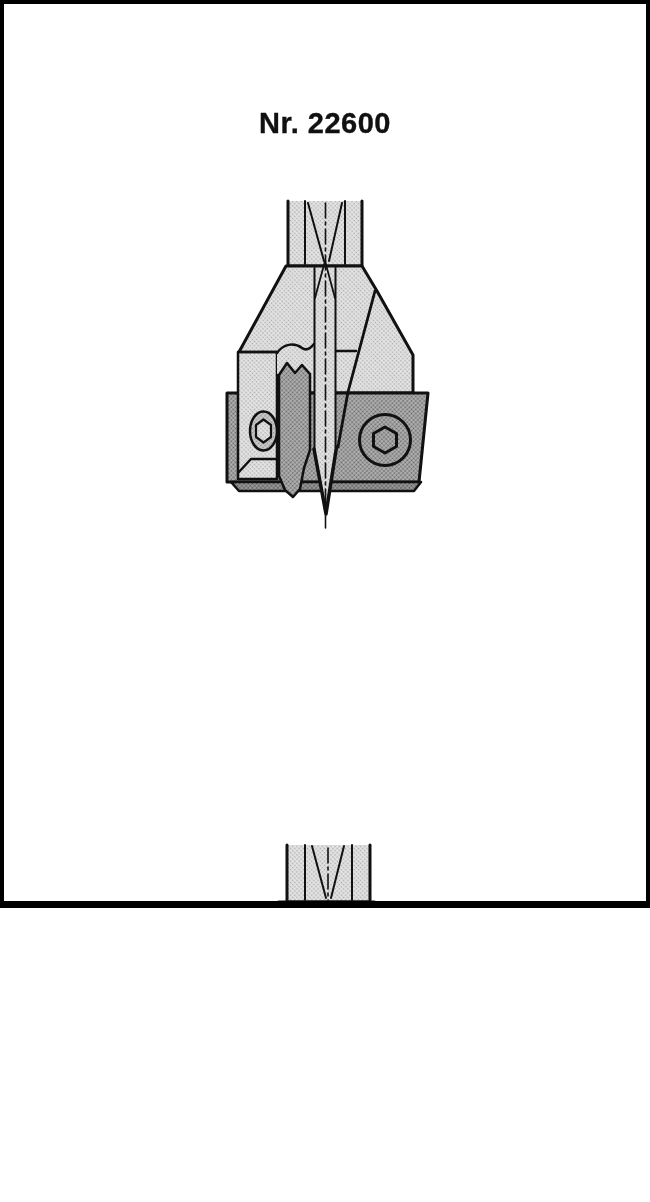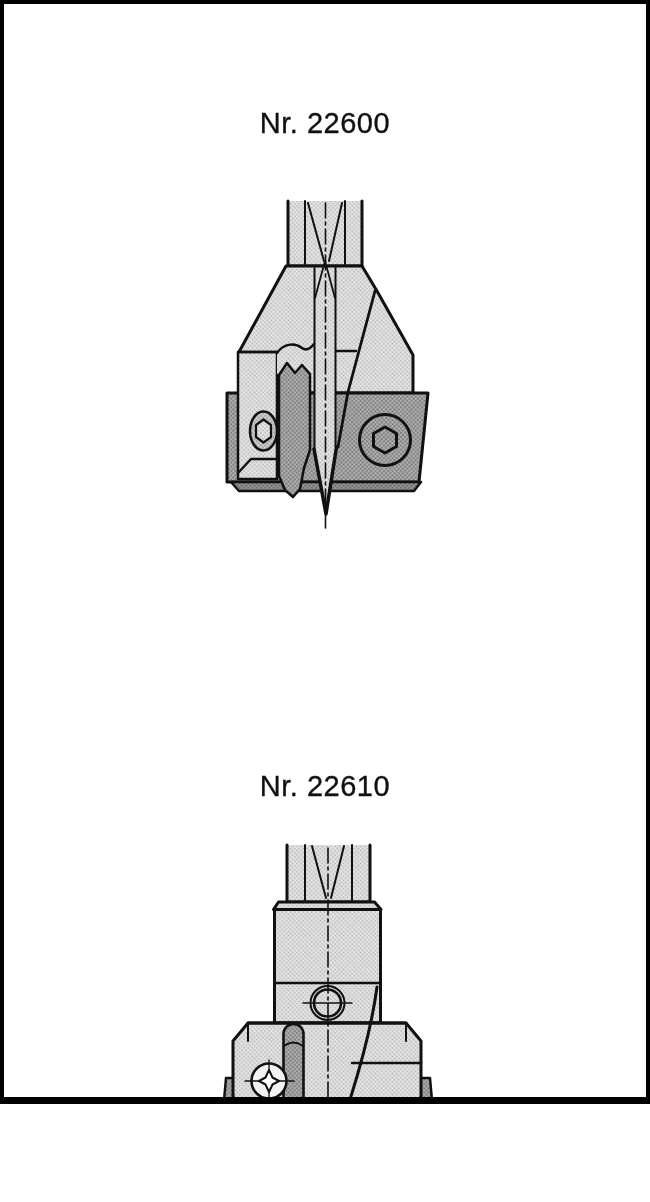--- a/index.html
+++ b/index.html
@@ -5,44 +5,44 @@
   :root{
     --page-bg:#ffffff; --frame:#000000; --ink:#111111; --screw-face:#f2f2f2;
     --ht-light-bg:#e4e4e4; --ht-light-dot:#aaaaaa;
     --ht-mid-bg:#cfcfcf;  --ht-mid-dot:#8e8e8e;
     --ht-dark-bg:#b2b2b2; --ht-dark-dot:#656565;
     --ht-deep-bg:#9e9e9e; --ht-deep-dot:#515151;
   }
   *{margin:0;padding:0;box-sizing:border-box}
   html,body{background:#fff}
   .page{
-    position:relative; width:650px; height:1104px;
+    position:relative; width:650px; height:908px;
     background:var(--page-bg);
     border:4px solid var(--frame); border-bottom-width:7px;
     overflow:hidden;
     font-family:"Liberation Sans","DejaVu Sans",sans-serif;
+    font-weight:bold;
   }
   .canvas{position:absolute; left:-4px; top:-4px; width:650px; height:1202px;}
   .part-label{
     position:absolute; left:0; width:650px; text-align:center;
     font-size:29px; line-height:1; color:var(--ink);
     letter-spacing:0.5px; -webkit-text-stroke:0.35px var(--ink);
   }
   .label-1{top:109px}
   .label-2{top:772px}
   svg{position:absolute; left:0; top:0; display:block}
 </style>
 </head>
 <body>
 
 <div class="page">
   <div class="canvas">
 
     <div class="part-label label-1">Nr. 22600</div>
-    <div class="part-label label-2">Nr. 22610</div>
 
     <svg width="650" height="1202" viewBox="0 0 650 1202">
       <defs>
         <pattern id="htL" width="3" height="3" patternUnits="userSpaceOnUse" patternTransform="rotate(45)">
           <rect width="3" height="3" fill="var(--ht-light-bg)"></rect>
           <circle cx="1.5" cy="1.5" r="0.85" fill="var(--ht-light-dot)"></circle>
         </pattern>
         <pattern id="htM" width="3" height="3" patternUnits="userSpaceOnUse" patternTransform="rotate(45)">
           <rect width="3" height="3" fill="var(--ht-mid-bg)"></rect>
           <circle cx="1.5" cy="1.5" r="0.9" fill="var(--ht-mid-dot)"></circle>

